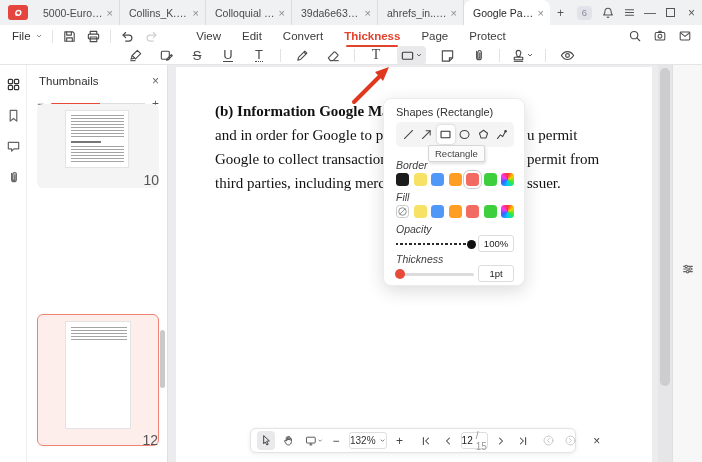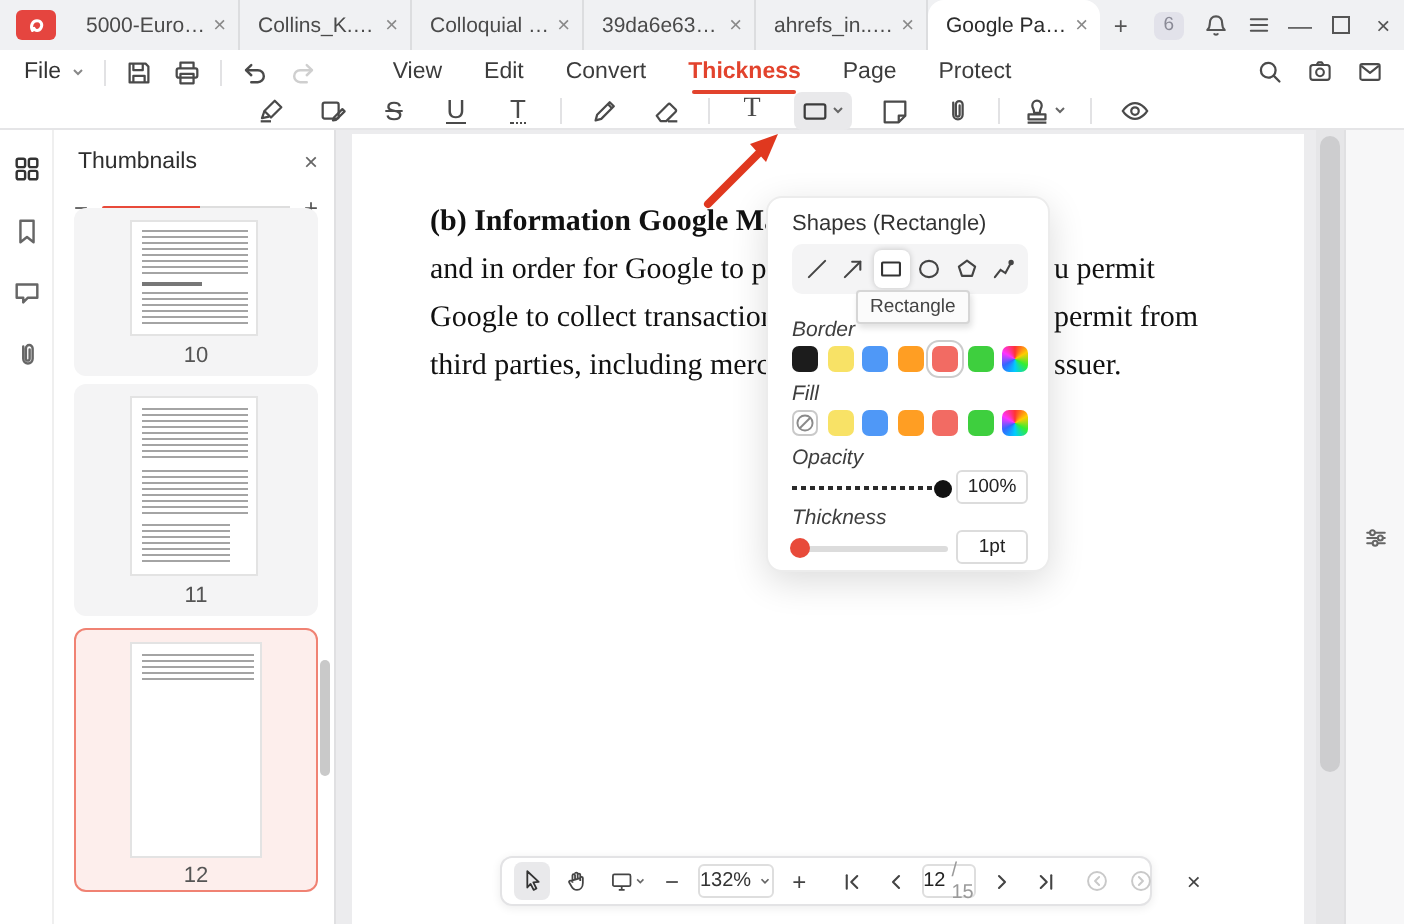--- a/index.html
+++ b/index.html
@@ -46,21 +46,21 @@
   #thumb-close { color:#666; font-size:12px; }
   #thumb-slider { position:absolute; left:10px; top:32px; width:122px; height:14px; display:flex; align-items:center; }
   #thumb-slider .track { flex:1; height:2.5px; background:#e84a3a; border-radius:2px; margin:0 7px; position:relative; }
   #thumb-slider .track::after { content:""; position:absolute; right:0; left:52%; top:0; bottom:0; background:#dedede; }
   #thumb-slider .knob { position:absolute; left:48%; top:2px; width:10px; height:10px; background:#e84a3a; border-radius:50%; }
   .pm { color:#555; font-size:12px; line-height:1; }
   .thumbcard { position:absolute; left:10px; width:122px; background:#f4f4f5; border-radius:6px; }
   .thumbcard.selected { background:#fdeeec; border:1px solid #f08273; }
   .pagemini { position:absolute; background:#fff; border:1px solid #e3e3e3; }
   .tl { position:absolute; background:repeating-linear-gradient(#a4a4a4 0 1px, transparent 1px 3px); }
-  .pagenum { position:absolute; left:0; right:0; text-align:center; font-size:11px; color:#555; }
+  .pagenum { position:absolute; left:0; right:0; text-align:right; font-size:14px; color:#555; }
   #panel-scrollthumb { left:160px; top:330px; width:5px; height:58px; background:#c9c9c9; border-radius:3px; }
 
   #canvas { left:168px; top:65px; width:490px; height:397px; background:#ececee; }
   #page { position:absolute; left:8px; top:2px; width:476px; height:395px; background:#fff; }
   .docline { position:absolute; font-family:"Liberation Serif",serif; font-size:15px; color:#111; white-space:nowrap; }
   .frag-left { left:39px; }
   .frag-right { left:351px; }
   #doc-scroll { left:658px; top:65px; width:14px; height:397px; background:#e6e6e8; }
   #doc-scrollthumb { left:660px; top:68px; width:10px; height:318px; background:#cdcdcf; border-radius:5px; }
   #rightrail { left:672px; top:65px; width:30px; height:397px; background:#f7f7f8; border-left:1px solid #e0e0e2; display:flex; justify-content:center; padding-top:10px; }
@@ -340,28 +340,20 @@
 
   <div class="thumbcard" style="top:39px; height:84px;">
     <div class="pagemini" style="left:28px; top:6px; width:64px; height:58px;">
       <div class="tl" style="left:5px; top:4px; width:53px; height:22px;"></div>
       <div class="tl" style="left:5px; top:30px; width:30px; height:2px; background:#777;"></div>
       <div class="tl" style="left:5px; top:35px; width:53px; height:17px;"></div>
     </div>
     <div class="pagenum" style="top:68px;">10</div>
   </div>
 
-  <div class="thumbcard" style="top:127px; height:116px;">
-    <div class="pagemini" style="left:28px; top:6px; width:64px; height:90px;">
-      <div class="tl" style="left:5px; top:5px; width:53px; height:27px;"></div>
-      <div class="tl" style="left:5px; top:36px; width:53px; height:23px;"></div>
-      <div class="tl" style="left:5px; top:63px; width:44px; height:20px;"></div>
-    </div>
-    <div class="pagenum" style="top:100px;">11</div>
-  </div>
 
   <div class="thumbcard selected" style="top:249px; height:132px;">
     <div class="pagemini" style="left:27px; top:6px; width:66px; height:108px;">
       <div class="tl" style="left:5px; top:5px; width:56px; height:13px;"></div>
     </div>
     <div class="pagenum" style="top:117px;">12</div>
   </div>
 </div>
 <div id="panel-scrollthumb" class="abs"></div>
 

